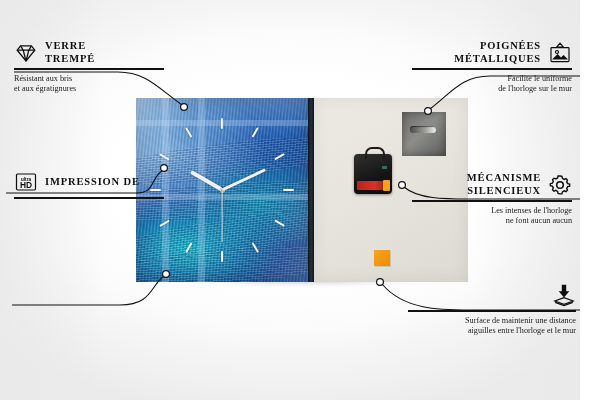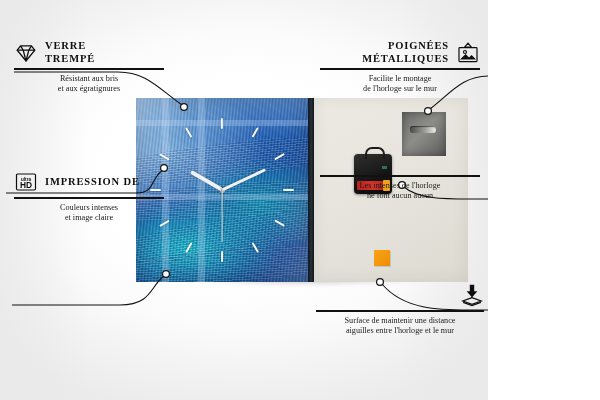--- a/index.html
+++ b/index.html
@@ -2,21 +2,21 @@
 <html><head>
 <meta charset="utf-8">
 <style>
   html,body{margin:0;padding:0;}
   body{
     width:600px;height:400px;overflow:hidden;
     font-family:"Liberation Serif", serif;
     background:#ffffff;
   }
   #stage{
-    position:relative;width:488px;height:400px;
+    position:relative;width:580px;height:400px;
     background:
       radial-gradient(ellipse 70% 60% at 50% 45%, #ffffff 0%, #ffffff 42%, #fbfbfb 62%, #f2f2f2 82%, #ebebeb 100%);
     overflow:hidden;
   }
   .vig{position:absolute;inset:0;pointer-events:none;
     background:linear-gradient(90deg,#e9e9e9 0%,rgba(255,255,255,0) 18%,rgba(255,255,255,0) 82%,#e9e9e9 100%);
     opacity:.75;}
 
   
   #product{position:absolute;left:136px;top:98px;width:332px;height:184px;}
@@ -83,21 +83,21 @@
 
   
   .callout{position:absolute;width:200px;}
   .left{text-align:left;}
   .right{text-align:right;font-family:Liberation Serif, serif;}
   .crow{display:flex;align-items:center;gap:7px;}
   .right .crow{justify-content:flex-end;}
   .ctitle{font-size:10.5px;font-weight:700;letter-spacing:.85px;color:#0e0e0e;
     line-height:12.5px;text-transform:uppercase;}
   .rule{height:1.6px;background:#111;margin:3px 0 4px;}
-  .cdesc{font-size:8.2px;line-height:10px;color:#1a1a1a;text-align:center;}
+  .cdesc{font-size:8.2px;line-height:10px;color:#1a1a1a;}
   .ico{width:24px;height:24px;flex:0 0 24px;display:block;}
   .ico svg{display:block;width:24px;height:24px;}
 
   
   #wires{position:absolute;left:0;top:0;width:600px;height:400px;pointer-events:none;}
 </style>
 </head>
 <body>
 
 <div id="stage">
@@ -199,50 +199,58 @@
           <rect x="2.5" y="4" width="19" height="16" rx="1.2"></rect>
           <text x="12" y="11" font-family="Liberation Sans, sans-serif" font-size="4.6" font-weight="700" fill="#0e0e0e" stroke="none" text-anchor="middle">ultra</text>
           <text x="12" y="18.2" font-family="Liberation Sans, sans-serif" font-size="8.4" font-weight="700" fill="#0e0e0e" stroke="none" text-anchor="middle">HD</text>
         </svg>
       </span>
       <span class="ctitle">
         <span>IMPRESSION DE</span><br>
       </span>
     </div>
     <div class="rule"></div>
-    <div class="cdesc">
-      <span>Couleurs intenses</span><br>
-      <span>et image claire</span>
-    </div>
   </div>
 
 
   <div class="callout right" style="right:8px;top:40px;width:160px">
     <div class="crow">
       <span class="ctitle">
         <span>POIGNÉES</span><br>
         <span>MÉTALLIQUES</span>
       </span>
       <span class="ico">
         <svg viewBox="0 0 24 24" fill="none" stroke="#0e0e0e" stroke-width="1.2">
           <path d="M12 2.2 L8.6 6.2 H15.4 Z"></path>
           <rect x="3" y="6.6" width="18" height="14" rx="0.8"></rect>
           <circle cx="9" cy="11" r="1.5"></circle>
           <path d="M4 18.6 L9.6 13 L13 16.4 L15.6 13.9 L20 18.6 Z" fill="#0e0e0e" stroke="none"></path>
         </svg>
       </span>
     </div>
     <div class="rule"></div>
     <div class="cdesc">
-      <span>Facilite le montage</span><br>
+      <span>Facilite le uniforme</span><br>
       <span>de l'horloge sur le mur</span>
     </div>
   </div>
 
   <div class="callout right" style="right:8px;top:172px;width:160px">
+    <div class="crow">
+      <span class="ctitle">
+        <span>MÉCANISME</span><br>
+        <span>SILENCIEUX</span>
+      </span>
+      <span class="ico">
+        <svg viewBox="0 0 24 24" fill="none" stroke="#0e0e0e" stroke-width="1.5">
+          <path d="M12 2.6 l2.1 .5 .5 2.1 1.9 1.1 2-.8 1.5 1.5 -.8 2 1.1 1.9 2.1 .5 0 2.1 -2.1 .5 -1.1 1.9 .8 2 -1.5 1.5 -2-.8 -1.9 1.1 -.5 2.1 -2.1 0 -2.1-.5 -.5-2.1 -1.9-1.1 -2 .8 -1.5-1.5 .8-2 -1.1-1.9 -2.1-.5 0-2.1 2.1-.5 1.1-1.9 -.8-2 1.5-1.5 2 .8 1.9-1.1 .5-2.1 Z" transform="scale(.93) translate(.9 .6)"></path>
+          <circle cx="12" cy="12" r="3.3"></circle>
+        </svg>
+      </span>
+    </div>
     <div class="rule"></div>
     <div class="cdesc">
       <span>Les intenses de l'horloge</span><br>
       <span>ne font aucun aucun</span>
     </div>
   </div>
 
   <div class="callout right" style="right:4px;top:283px;width:168px">
     <div class="crow">
       <span class="ico">

